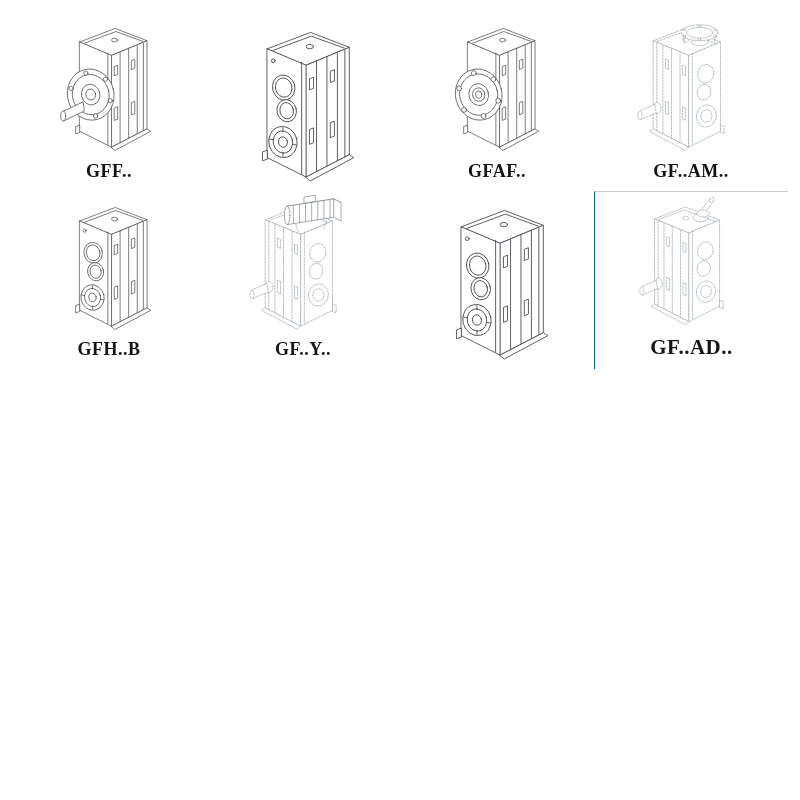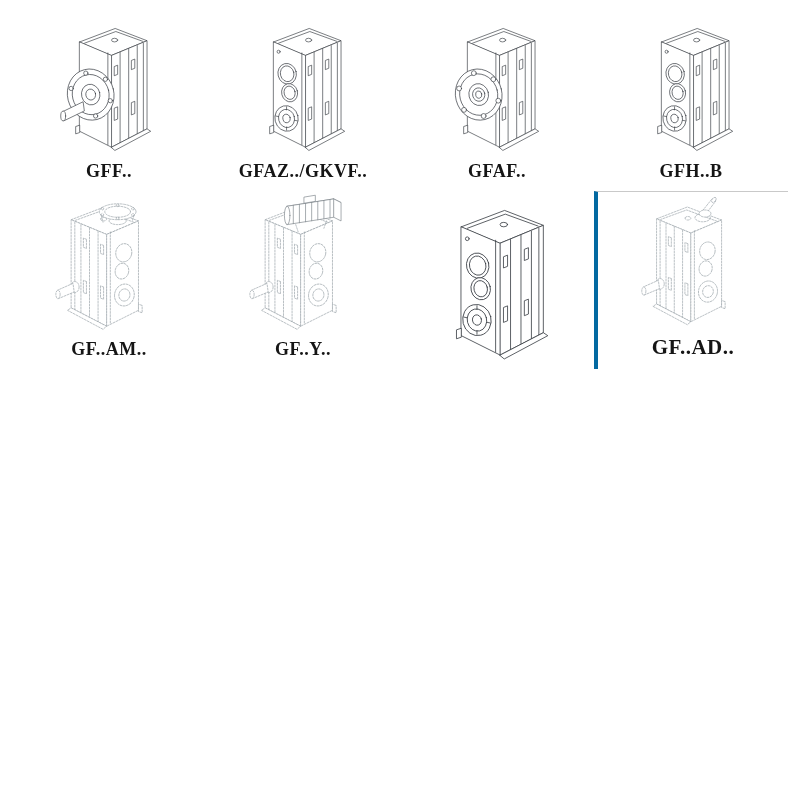--- a/index.html
+++ b/index.html
@@ -1,21 +1,21 @@
 <!DOCTYPE html>
 <html><head>
 <meta charset="utf-8">
 <style>
   html,body{margin:0;padding:0;background:#fff;}
   body{width:800px;height:800px;font-family:"Liberation Serif",serif;color:#151515;}
   .grid{display:grid;width:800px;height:560px;box-sizing:border-box;padding:12px;
         grid-template-columns:repeat(4,1fr);grid-template-rows:repeat(3,1fr);}
   .cell{display:flex;flex-direction:column;align-items:center;justify-content:flex-end;
         overflow:hidden;margin:0;min-width:0;min-height:0;}
-  .cell.boxed{border-left:4px solid #0369a1;border-top:1px solid #c9c9c9;}
+  .cell.boxed{border-left:1px solid #0369a1;border-top:1px solid #c9c9c9;}
   .art{flex:1 1 auto;width:100%;min-height:0;display:flex;align-items:center;justify-content:center;}
   .art svg{height:96%;max-width:100%;fill:none;stroke-width:1.1;stroke-linejoin:round;stroke-linecap:round;}
   svg.solid{stroke:#3a3f45;}
   svg.ph{stroke:#98a1a7;stroke-dasharray:3 2.2;}
   svg.lt{stroke:#8d949a;}
   .lbl{font-weight:bold;font-size:18px;letter-spacing:.5px;padding:2px 0 9px;white-space:nowrap;}
   .lbl.lg{font-size:21px;}
   .defs-holder{position:absolute;width:0;height:0;overflow:hidden;}
 </style>
 </head>
@@ -181,54 +181,53 @@
     </div>
     <figcaption class="lbl">GFF..</figcaption>
   </figure>
 
   <figure class="cell">
     <div class="art">
       <svg class="solid" viewBox="0 0 180 230">
         <use href="#gb-bores"></use>
       </svg>
     </div>
-    <figcaption class="lbl">GFAZ../GKVF..</figcaption>
   </figure>
 
 
   <figure class="cell">
     <div class="art">
       <svg class="solid" viewBox="0 0 180 230">
         <use href="#gb-flange-holes"></use>
       </svg>
     </div>
     <figcaption class="lbl">GFAF..</figcaption>
   </figure>
 
-
-  <figure class="cell">
-    <div class="art">
-      <svg class="solid" viewBox="0 0 180 230">
-        <use href="#gb-bores"></use>
-      </svg>
-    </div>
-    <figcaption class="lbl">GFH..B</figcaption>
-  </figure>
 
   <figure class="cell">
     <div class="art">
       <svg class="ph" viewBox="0 0 180 230">
         <use href="#gb-am"></use>
       </svg>
     </div>
     <figcaption class="lbl">GF..AM..</figcaption>
   </figure>
 
   <figure class="cell">
     <div class="art">
+      <svg class="solid" viewBox="0 0 180 230">
+        <use href="#gb-bores"></use>
+      </svg>
+    </div>
+    <figcaption class="lbl">GFH..B</figcaption>
+  </figure>
+
+  <figure class="cell">
+    <div class="art">
       <svg class="ph" viewBox="0 0 180 230">
         <use href="#gb-y"></use>
       </svg>
     </div>
     <figcaption class="lbl">GF..Y..</figcaption>
   </figure>
 
 
   <figure class="cell">
     <div class="art">

